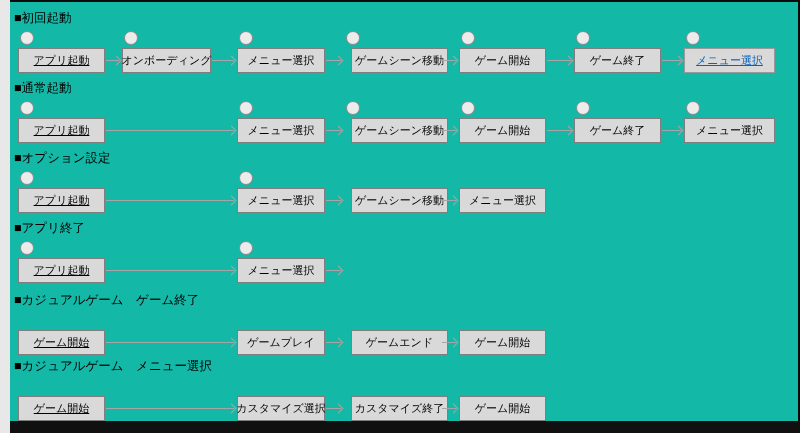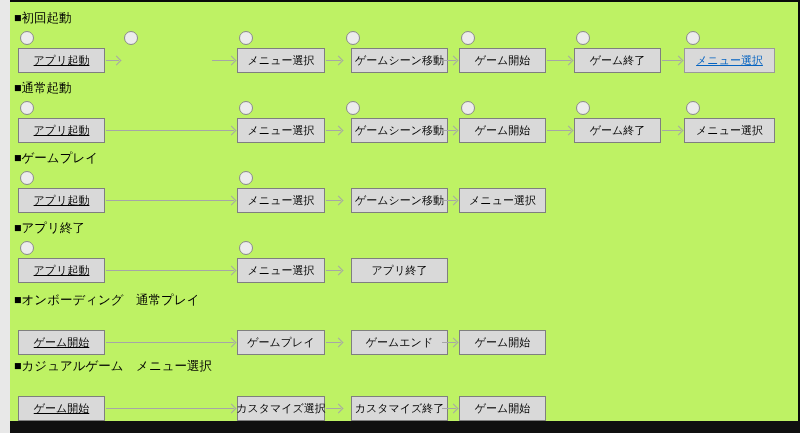--- a/index.html
+++ b/index.html
@@ -1,16 +1,16 @@
 <!DOCTYPE html>
 <html lang="ja"><head>
 <meta charset="utf-8">
 <style>
   html,body{margin:0;padding:0;background:#fff;}
-  .canvas{position:relative;width:800px;height:433px;background:#bef264;overflow:hidden;
+  .canvas{position:relative;width:800px;height:433px;background:#14b8a6;overflow:hidden;
           font-family:"Liberation Sans","DejaVu Sans",sans-serif;}
   
   .left-strip{position:absolute;left:0;top:0;width:10px;height:100%;background:#e8e8e8;}
   .top-line{position:absolute;left:10px;right:0;top:0;height:2px;background:#0a0a0a;}
   .bottom-bar{position:absolute;left:10px;right:0;bottom:0;height:12px;background:#101010;}
   .right-line{position:absolute;right:0;top:0;bottom:0;width:2px;background:#0a0a0a;}
 
   .section{position:absolute;left:0;width:100%;height:70px;}
   .sec-title{position:absolute;left:14px;top:0;font-size:12.5px;color:#000;white-space:nowrap;}
 
@@ -49,20 +49,23 @@
     <div class="sec-title">■初回起動</div>
     <div class="circle" style="left:20px"></div>
     <div class="circle" style="left:124px"></div>
     <div class="circle" style="left:239px"></div>
     <div class="circle" style="left:346px"></div>
     <div class="circle" style="left:461px"></div>
     <div class="circle" style="left:576px"></div>
     <div class="circle" style="left:686px"></div>
     <div class="node col0">
         <span class="nl">アプリ起動</span>
+      </div>
+    <div class="node col1">
+        <span class="nl">オンボーディング</span>
       </div>
     <div class="node col2">
         <span class="nl">メニュー選択</span>
       </div>
     <div class="node col3">
         <span class="nl">ゲームシーン移動</span>
       </div>
     <div class="node col4">
         <span class="nl">ゲーム開始</span>
       </div>
@@ -107,21 +110,21 @@
         <span class="nl">メニュー選択</span>
       </div>
     <div class="arrow" style="left:106px;width:128px"></div>
     <div class="arrow" style="left:326px;width:15px"></div>
     <div class="arrow" style="left:442px;width:14px"></div>
     <div class="arrow" style="left:547px;width:24px"></div>
     <div class="arrow" style="left:662px;width:19px"></div>
   </div>
 
   <div class="section" style="top:150px">
-    <div class="sec-title">■ゲームプレイ</div>
+    <div class="sec-title">■オプション設定</div>
     <div class="circle" style="left:20px"></div>
     <div class="circle" style="left:239px"></div>
     <div class="node col0">
         <span class="nl">アプリ起動</span>
       </div>
     <div class="node col2">
         <span class="nl">メニュー選択</span>
       </div>
     <div class="node col3">
         <span class="nl">ゲームシーン移動</span>
@@ -137,29 +140,26 @@
   <div class="section" style="top:220px">
     <div class="sec-title">■アプリ終了</div>
     <div class="circle" style="left:20px"></div>
     <div class="circle" style="left:239px"></div>
     <div class="node col0">
         <span class="nl">アプリ起動</span>
       </div>
     <div class="node col2">
         <span class="nl">メニュー選択</span>
       </div>
-    <div class="node col3">
-        <span class="nl">アプリ終了</span>
-      </div>
     <div class="arrow" style="left:106px;width:128px"></div>
     <div class="arrow" style="left:326px;width:15px"></div>
   </div>
 
   <div class="section" style="top:292px">
-    <div class="sec-title">■オンボーディング　通常プレイ</div>
+    <div class="sec-title">■カジュアルゲーム　ゲーム終了</div>
     <div class="node col0">
         <span class="nl">ゲーム開始</span>
       </div>
     <div class="node col2">
         <span class="nl">ゲームプレイ</span>
       </div>
     <div class="node col3">
         <span class="nl">ゲームエンド</span>
       </div>
     <div class="node col4">

